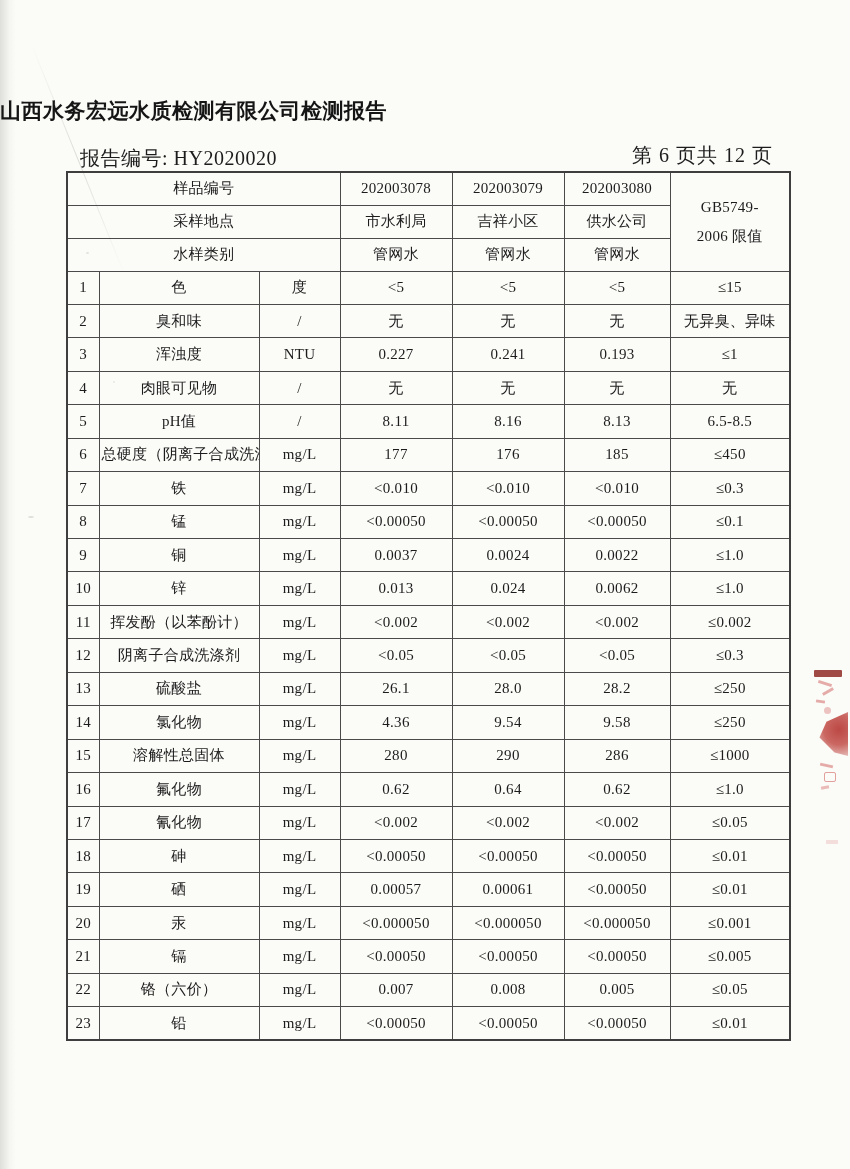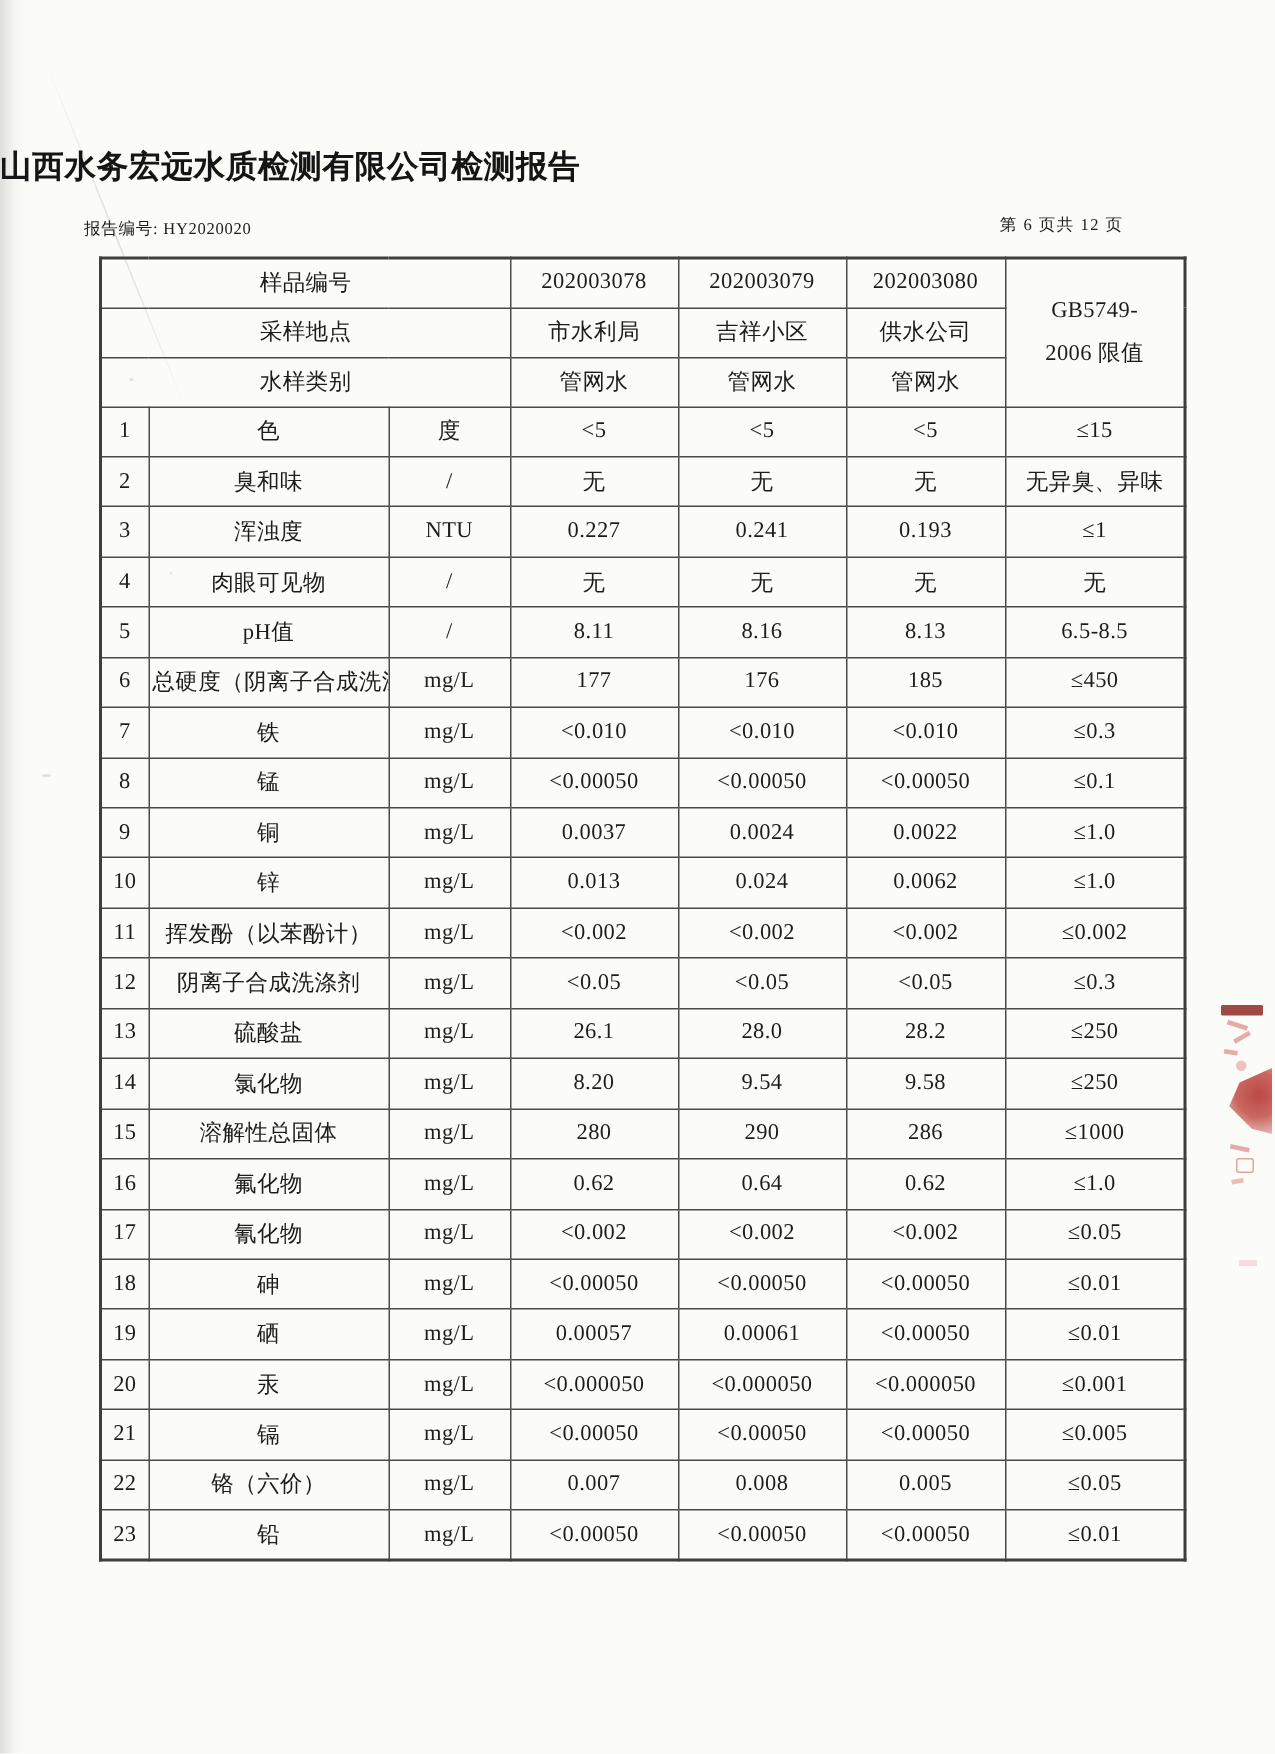--- a/index.html
+++ b/index.html
@@ -31,22 +31,22 @@
   .title{
     position:absolute;left:0;top:97px;width:850px;
     text-align:left;
     font-family:"Liberation Sans", sans-serif;
     font-weight:bold;
     font-size:21px;
     letter-spacing:0.5px;
     color:#151515;
   }
   .meta{
-    position:absolute;left:56px;top:145px;width:723px;height:22px;
-    font-size:11px;
+    position:absolute;left:80px;top:145px;width:723px;height:22px;
+    font-size:20px;
   }
   .report-no{position:absolute;left:0;top:0;letter-spacing:0.5px;}
   .page-indicator{position:absolute;right:30px;top:-3px;letter-spacing:1px;}
 
   table.report{
     position:absolute;left:66px;top:171px;
     width:723px;
     border-collapse:collapse;
     table-layout:fixed;
     border:2px solid #3e3e3e;
@@ -253,21 +253,21 @@
     <td class="c-unit">mg/L</td>
     <td class="c-val">26.1</td>
     <td class="c-val">28.0</td>
     <td class="c-val">28.2</td>
     <td class="c-lim">≤250</td>
   </tr>
       <tr>
     <td class="c-no">14</td>
     <td class="c-name">氯化物</td>
     <td class="c-unit">mg/L</td>
-    <td class="c-val">8.20</td>
+    <td class="c-val">4.36</td>
     <td class="c-val">9.54</td>
     <td class="c-val">9.58</td>
     <td class="c-lim">≤250</td>
   </tr>
       <tr>
     <td class="c-no">15</td>
     <td class="c-name">溶解性总固体</td>
     <td class="c-unit">mg/L</td>
     <td class="c-val">280</td>
     <td class="c-val">290</td>

